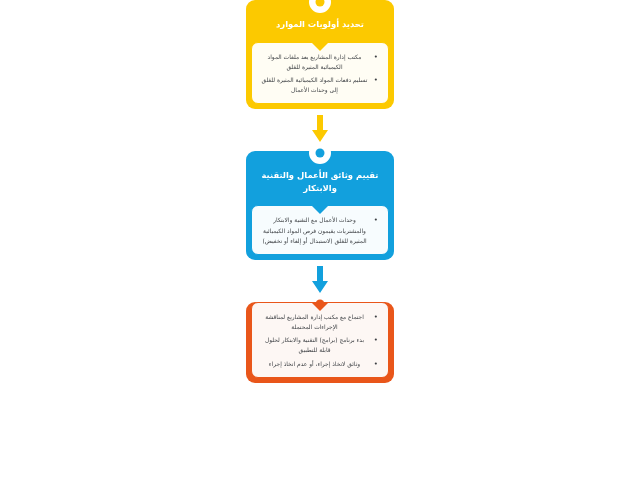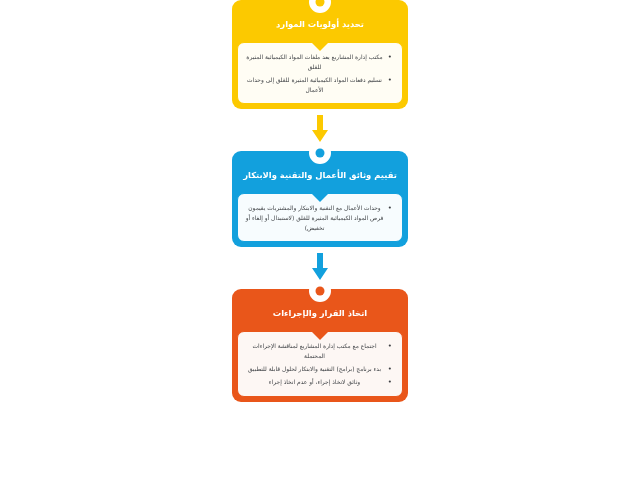--- a/index.html
+++ b/index.html
@@ -25,21 +25,21 @@
     transform: translateX(-50%);
     top: 0;
     width: 168px;
     display: flex;
     flex-direction: column;
     align-items: center;
   }
   
   .card {
     position: relative;
-    width: 176px;
+    width: 148px;
     border-radius: 9px;
     padding: 0;
     box-sizing: border-box;
   }
   .card-yellow { background: #fcc900; }
   .card-blue   { background: #12a0dd; }
   .card-orange { background: #e9561a; }
 
   
   .notch {
@@ -170,21 +170,20 @@
     </div>
 
     <svg class="arrow" viewBox="0 0 22 30">
       <path d="M8 0 h6 v15 h5 L11 27 L3 15 h5 Z" fill="#12a0dd"></path>
     </svg>
 
     <div class="card card-orange">
       <div class="notch">
         <div class="notch-dot dot-orange"></div>
       </div>
-      <div class="card-header">اتخاذ القرار والإجراءات</div>
       <div class="card-body body-orange">
         <div class="body-tip tip-orange"></div>
         <ul class="bullets">
           <li>اجتماع مع مكتب إدارة المشاريع لمناقشة الإجراءات المحتملة</li>
           <li>بدء برنامج (برامج) التقنية والابتكار لحلول قابلة للتطبيق</li>
           <li>وثائق لاتخاذ إجراء، أو عدم اتخاذ إجراء</li>
         </ul>
       </div>
     </div>
 

